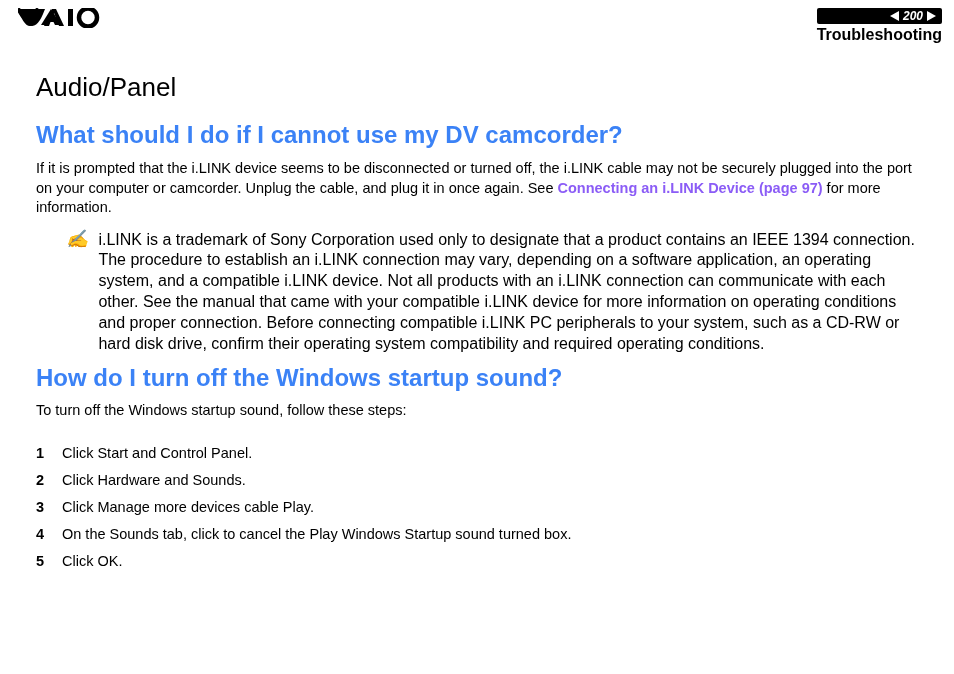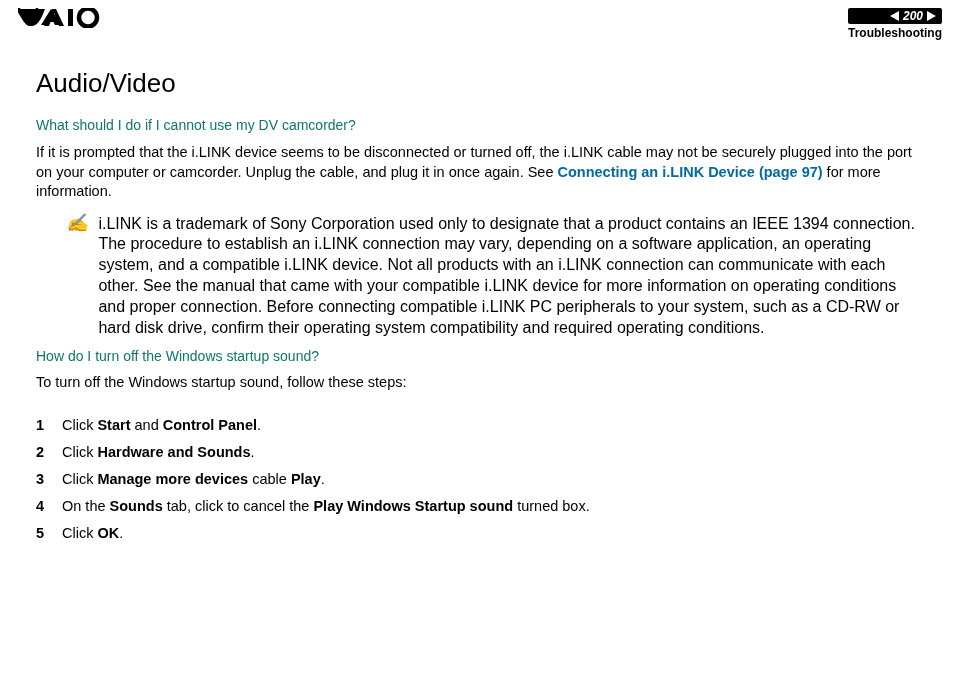--- a/index.html
+++ b/index.html
@@ -41,45 +41,45 @@
   }
   .page-nav .arrow {
     width: 0; height: 0;
     border-top: 5px solid transparent;
     border-bottom: 5px solid transparent;
   }
   .arrow-left { border-right: 9px solid #fff; }
   .arrow-right { border-left: 9px solid #fff; }
   .section-label {
     font-weight: bold;
-    font-size: 12px;
+    font-size: 16px;
     margin-top: 2px;
   }
   .content {
     padding: 24px 36px 0 36px;
   }
   h1.title {
     font-size: 26px;
     font-weight: normal;
     margin-bottom: 18px;
   }
   h2.question {
-    font-size: 14px;
-    font-weight: normal;
-    color: #0f766e;
+    font-size: 24px;
+    font-weight: bold;
+    color: #3b82f6;
     margin-bottom: 10px;
   }
   h2.question.second { }
   p.body {
     font-size: 14.5px;
     line-height: 1.35;
     margin-bottom: 12px;
   }
-  .bold { font-weight: bold; margin-top: 36px; }
-  .link { font-weight: bold; color: #0369a1; }
+  .bold { font-weight: normal; margin-top: 36px; }
+  .link { font-weight: bold; color: #8b5cf6; }
   .note-block {
     display: flex;
     gap: 10px;
     margin: 8px 0 10px 30px;
   }
   .note-icon {
     font-size: 18px;
     font-family: 'Segoe Script', cursive;
     line-height: 1;
     font-style: italic;
@@ -140,21 +140,21 @@
     <div class="page-nav">
       <span class="arrow arrow-left"></span>
       <span>200</span>
       <span class="arrow arrow-right"></span>
     </div>
     <div class="section-label">Troubleshooting</div>
   </div>
 </div>
 
 <div class="content">
-  <h1 class="title">Audio/Video</h1>
+  <h1 class="title">Audio/Panel</h1>
 
   <h2 class="question">What should I do if I cannot use my DV camcorder?</h2>
   <p class="body">
     <span>If it is prompted that the i.LINK device seems to be disconnected or turned off, the i.LINK cable may not be securely plugged into the port on your computer or camcorder. Unplug the cable, and plug it in once again. See </span><span class="link">Connecting an i.LINK Device (page 97)</span><span> for more information.</span>
   </p>
   <div class="note-block">
     <div class="note-icon">✍</div>
     <div class="note-text">i.LINK is a trademark of Sony Corporation used only to designate that a product contains an IEEE 1394 connection. The procedure to establish an i.LINK connection may vary, depending on a software application, an operating system, and a compatible i.LINK device. Not all products with an i.LINK connection can communicate with each other. See the manual that came with your compatible i.LINK device for more information on operating conditions and proper connection. Before connecting compatible i.LINK PC peripherals to your system, such as a CD-RW or hard disk drive, confirm their operating system compatibility and required operating conditions.</div>
   </div>
 

